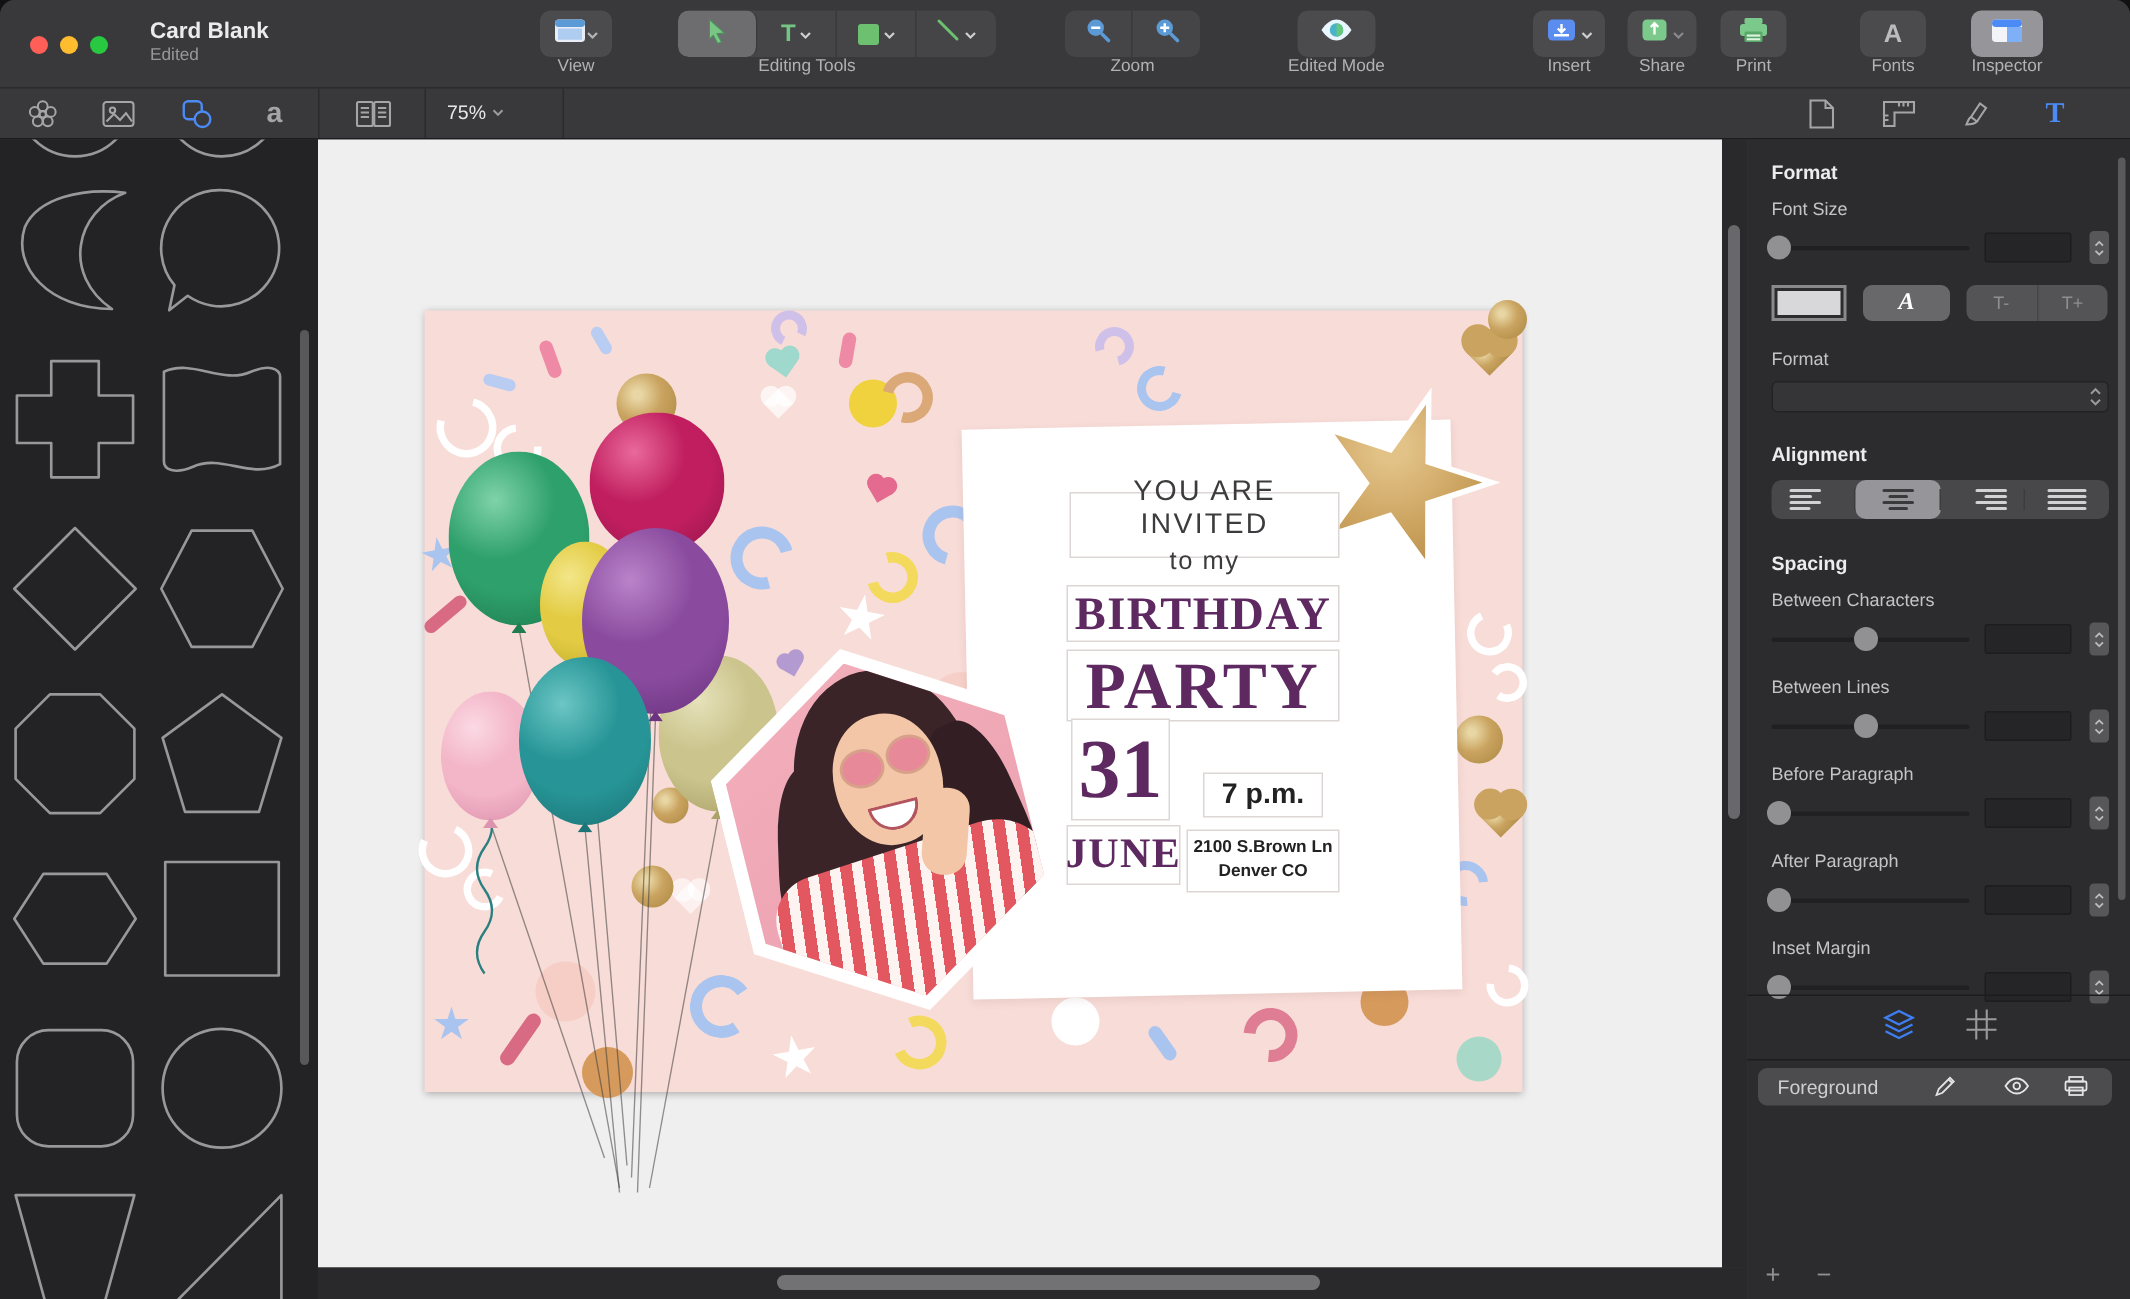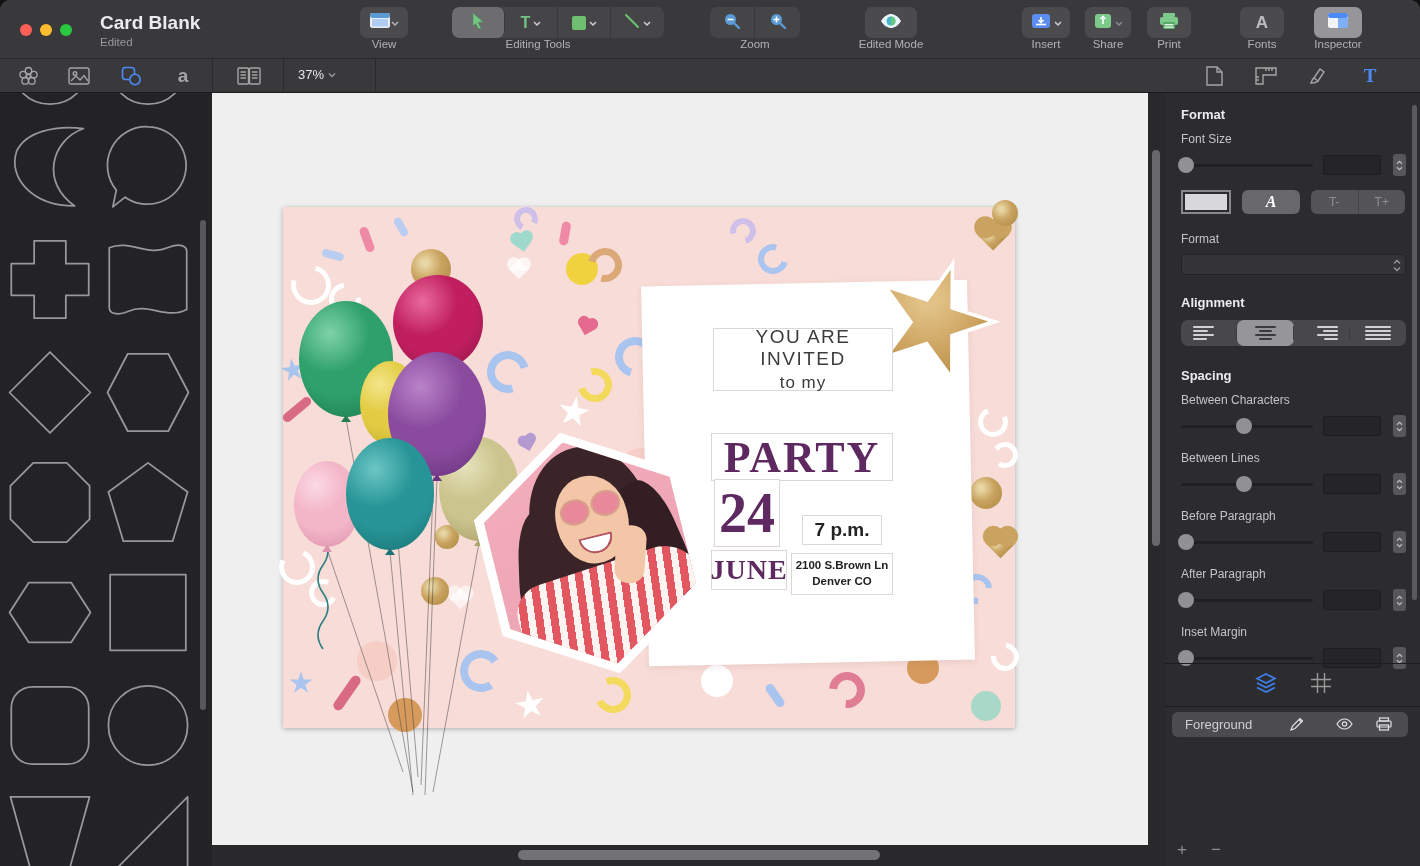--- a/index.html
+++ b/index.html
@@ -1,21 +1,21 @@
 <!DOCTYPE html>
 <html><head>
 <meta charset="utf-8">
 <style>
   html,body{margin:0;padding:0;background:#111;font-family:"Liberation Sans",sans-serif;-webkit-font-smoothing:antialiased;}
   .window{position:relative;width:1420px;height:866px;background:#39393b;border-radius:10px 10px 0 0;overflow:hidden;}
   
   .titlebar{position:absolute;left:0;top:0;width:100%;height:58px;background:#39393b;}
   .tl{position:absolute;top:24px;width:12px;height:12px;border-radius:50%;}
   .title-block{position:absolute;left:100px;top:12px;}
-  .title-main{font-size:19px;font-weight:bold;color:#ebebed;}
+  .title-main{font-size:15px;font-weight:bold;color:#ebebed;}
   .title-sub{font-size:11.5px;color:#98989a;margin-top:2px;}
   .tb-btn{position:absolute;top:7px;height:31px;background:#4b4b4d;border-radius:7px;display:flex;align-items:center;justify-content:center;box-sizing:border-box;}
   .tb-label{position:absolute;top:38px;font-size:11.5px;color:#b2b2b4;text-align:center;transform:translateX(-50%);white-space:nowrap;}
   .seg-group{position:absolute;top:7px;height:31px;background:#454547;border-radius:7px;display:flex;overflow:hidden;}
   .seg{width:53px;height:31px;display:flex;align-items:center;justify-content:center;gap:3px;border-right:1px solid #39393b;box-sizing:border-box;}
   .seg:last-child{border-right:none;}
   .seg.sel{background:#6d6d70;border-radius:7px;}
   .chev{width:8px;height:12px;}
   .chev svg{display:block;}
   
@@ -275,21 +275,21 @@
     <div class="r2-sep" style="left:212px;"></div>
     <div class="r2-icon" style="left:236px;">
       <svg width="24" height="18" viewBox="0 0 24 18" fill="none" stroke="#a5a5a7" stroke-width="1.4">
           <rect x="1" y="1" width="10.5" height="16" rx="1"></rect>
           <rect x="12.5" y="1" width="10.5" height="16" rx="1"></rect>
           <path d="M3.5 5h5.5M3.5 8h5.5M3.5 11h5.5M15 5h5.5M15 8h5.5M15 11h5.5"></path>
         </svg>
     </div>
     <div class="r2-sep" style="left:283px;"></div>
     <div class="zoom-val" style="left:298px;">
-      <span>37%</span>
+      <span>75%</span>
       <svg width="8" height="6" viewBox="0 0 8 6">
           <path d="M1 1.5l3 3 3-3" stroke="#9a9a9c" stroke-width="1.4" fill="none"></path>
         </svg>
     </div>
     <div class="r2-sep" style="left:375px;"></div>
     <div class="r2-icon" style="left:1201px;">
       <svg width="17" height="20" viewBox="0 0 17 20" fill="none" stroke="#a5a5a7" stroke-width="1.4">
           <path d="M1 1h10l5 5v13H1z"></path>
           <path d="M11 1v5h5"></path>
         </svg>
@@ -464,29 +464,32 @@
           <div style="position:absolute;left:146px;top:55px;width:50px;height:125px;background:#331f23;border-radius:40%;transform:rotate(-10deg);"></div>
           <div style="position:absolute;left:78px;top:38px;width:72px;height:88px;background:#f2c6a6;border-radius:48%;"></div>
           <div style="position:absolute;left:84px;top:58px;width:26px;height:22px;background:#e8899a;border-radius:50%;border:2px solid #d8a08a;"></div>
           <div style="position:absolute;left:116px;top:56px;width:26px;height:22px;background:#e8899a;border-radius:50%;border:2px solid #d8a08a;"></div>
           <div style="position:absolute;left:96px;top:98px;width:34px;height:18px;background:#fff;border-radius:0 0 18px 18px;border:2px solid #b3555f;box-sizing:border-box;"></div>
           <div style="position:absolute;left:20px;top:128px;width:190px;height:120px;background:repeating-linear-gradient(100deg,#fdf3f1 0 7px,#e25760 7px 15px);border-radius:30px 40px 0 0;transform:rotate(-4deg);"></div>
           <div style="position:absolute;left:128px;top:96px;width:30px;height:58px;background:#f2c6a6;border-radius:14px;transform:rotate(18deg);"></div>
         </div>
       </div>
 
-      <div class="txtbox" style="left:430px;top:121px;width:180px;height:63px;">
+      <div class="txtbox" style="left:430px;top:121px;width:180px;height:44px;">
         <div class="t-invite1">YOU ARE INVITED</div>
         <div class="t-invite2">to my</div>
       </div>
+      <div class="txtbox" style="left:428px;top:183px;width:182px;height:38px;">
+        <div class="serifp t-birthday">BIRTHDAY</div>
+      </div>
       <div class="txtbox" style="left:428px;top:226px;width:182px;height:48px;">
         <div class="serifp t-party">PARTY</div>
       </div>
       <div class="txtbox" style="left:431px;top:272px;width:66px;height:68px;">
-        <div class="serifp t-21">24</div>
+        <div class="serifp t-21">31</div>
       </div>
       <div class="txtbox" style="left:428px;top:343px;width:76px;height:40px;">
         <div class="serifp t-june">JUNE</div>
       </div>
       <div class="txtbox" style="left:519px;top:308px;width:80px;height:30px;">
         <div class="t-time">7 p.m.</div>
       </div>
       <div class="txtbox" style="left:508px;top:346px;width:102px;height:42px;">
         <div class="t-addr">2100 S.Brown Ln</div>
         <div class="t-addr">Denver CO</div>

